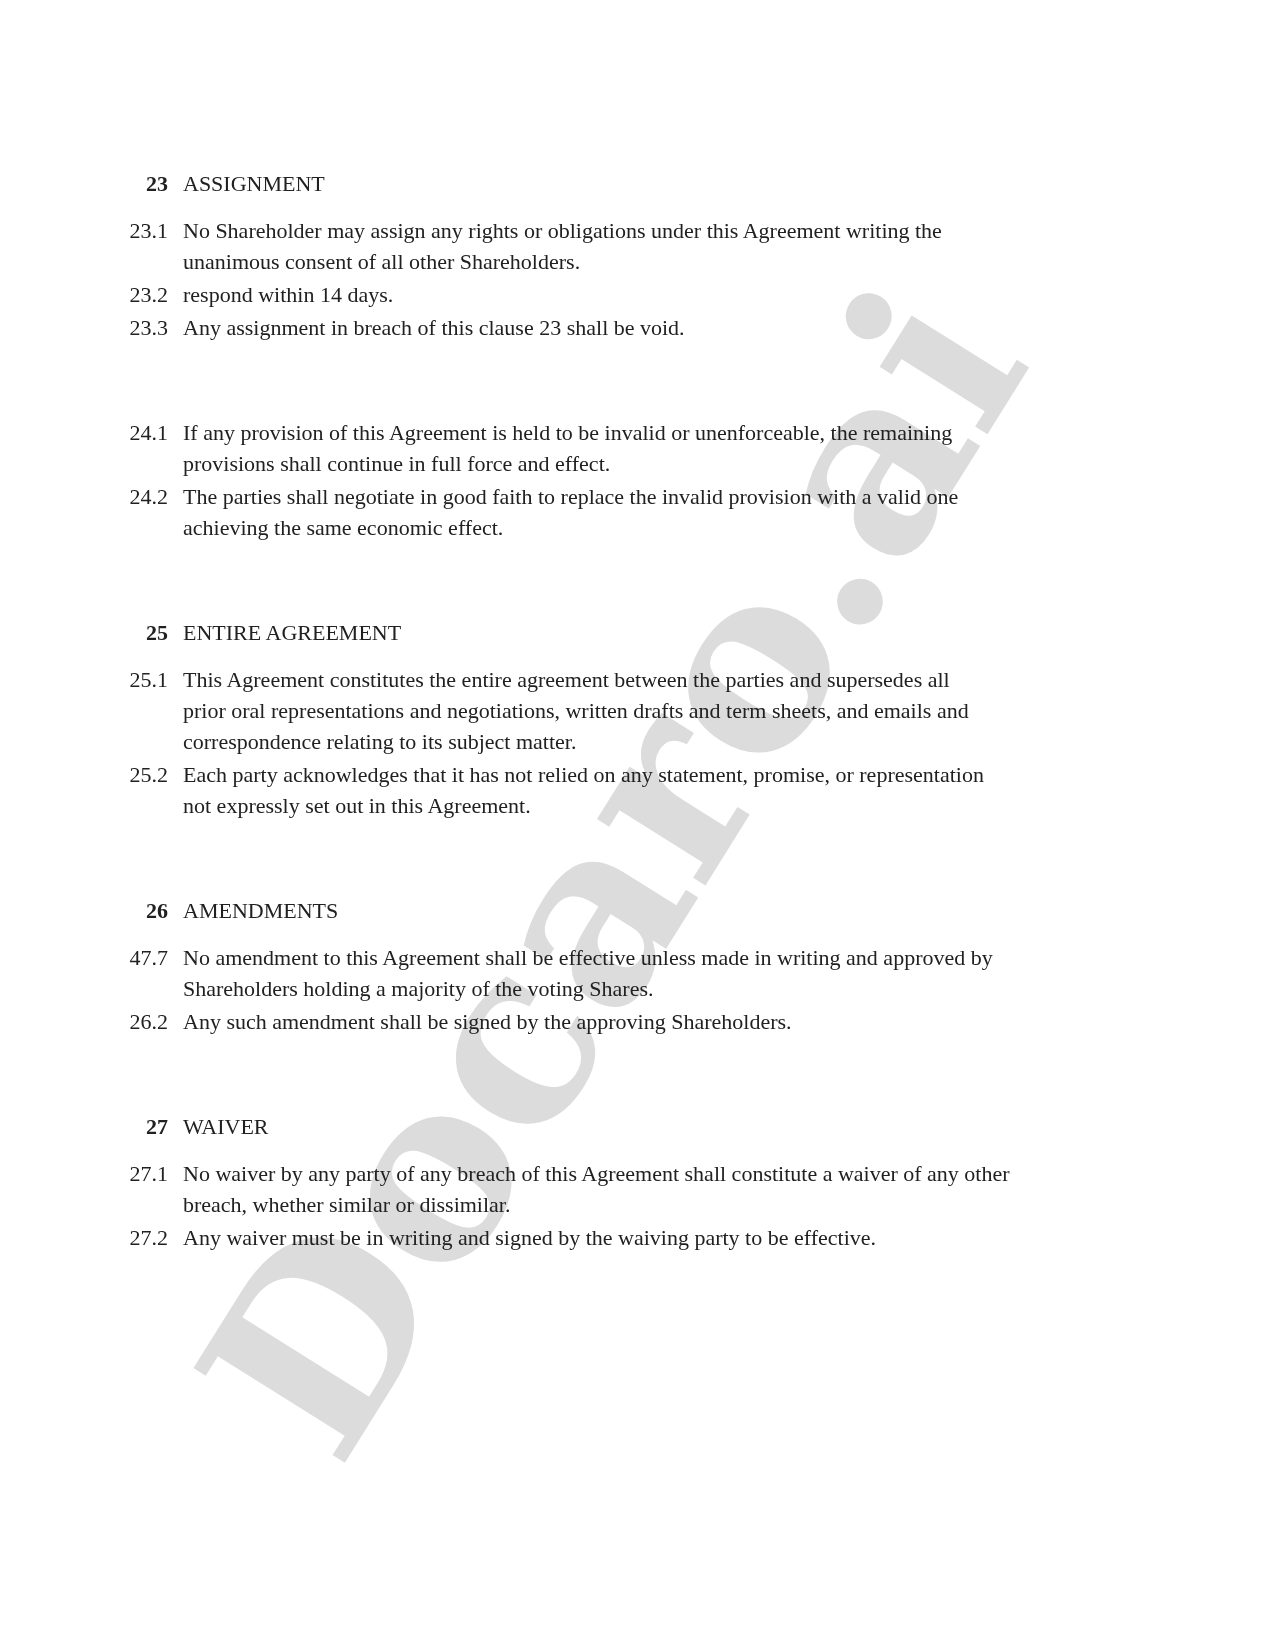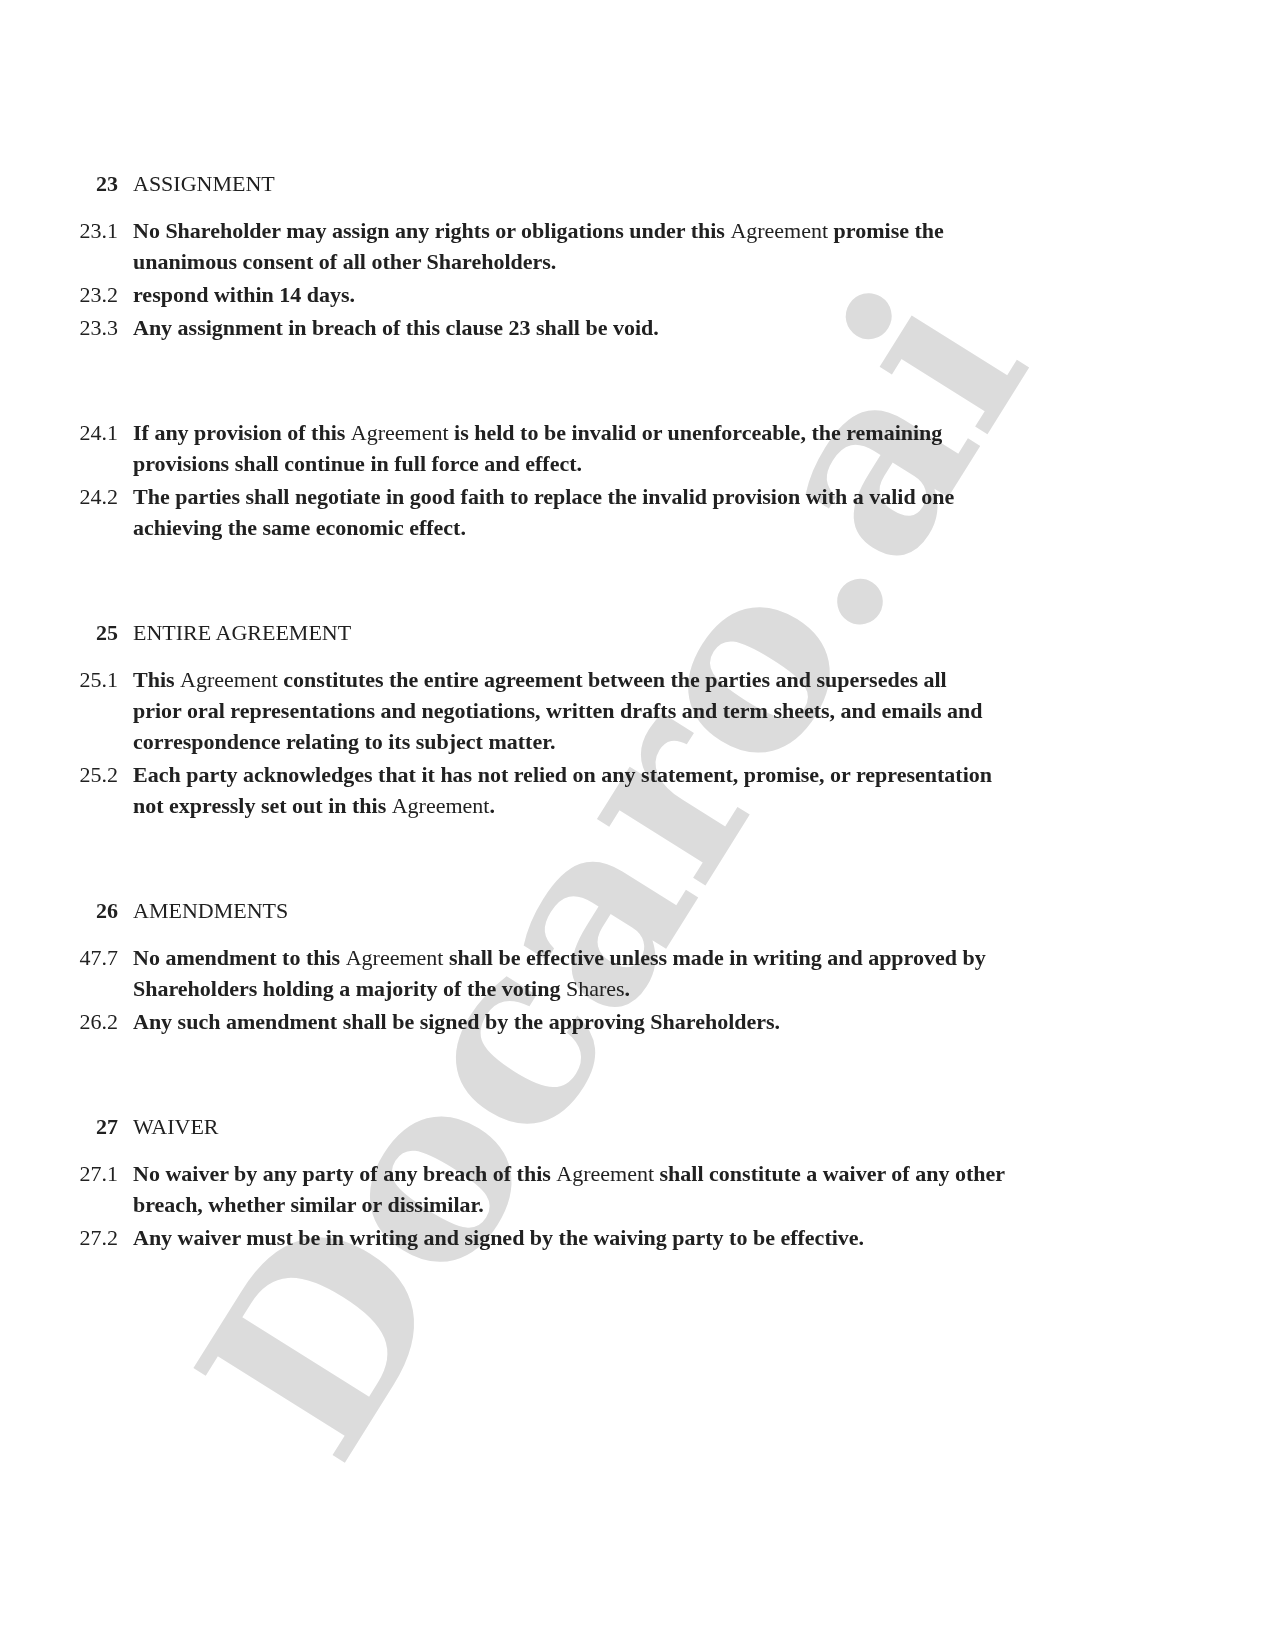--- a/index.html
+++ b/index.html
@@ -25,58 +25,58 @@
     font-weight: 700;
     font-size: 245px;
     color: #dcdcdc;
     white-space: nowrap;
     z-index: 0;
     user-select: none;
   }
   .content {
     position: absolute;
     top: 0; left: 0; right: 0;
-    padding: 168px 135px 0 63px;
+    padding: 168px 135px 0 113px;
     z-index: 1;
   }
   .row {
     display: grid;
     grid-template-columns: 55px 935px;
     column-gap: 15px;
     align-items: baseline;
   }
   .num { text-align: right; }
   .heading-row { font-weight: 700; }
   .heading-title {
     font-size: 22px;
     font-weight: 400;
     line-height: 31px;
   }
   .section + .section { margin-top: 74px; }
   .clause { margin-top: 2px; }
   .heading-row + .clause { margin-top: 16px; }
   .line { white-space: nowrap; }
-  .seg { font-weight: bold; }
+  .seg { font-weight: normal; }
   .seg.bold { font-weight: 400; }
 </style>
 </head>
 <body>
 
 <div class="page">
   <div class="watermark">Docaro.ai</div>
   <main class="content">
       <section class="section">
         <div class="row heading-row">
           <div class="num">23</div>
           <h2 class="txt heading-title">ASSIGNMENT</h2>
         </div>
         <div class="row clause">
           <div class="num">23.1</div>
           <div class="txt clause-text">
-            <div class="line"><span class="seg">No Shareholder may assign any rights or obligations under this </span><span class="seg bold">Agreement</span><span class="seg"> promise the</span></div>
+            <div class="line"><span class="seg">No Shareholder may assign any rights or obligations under this </span><span class="seg bold">Agreement</span><span class="seg"> writing the</span></div>
             <div class="line"><span class="seg">unanimous consent of all other Shareholders.</span></div>
           </div>
         </div>
         <div class="row clause">
           <div class="num">23.2</div>
           <div class="txt clause-text">
             <div class="line"><span class="seg">respond within 14 days.</span></div>
           </div>
         </div>
         <div class="row clause">

